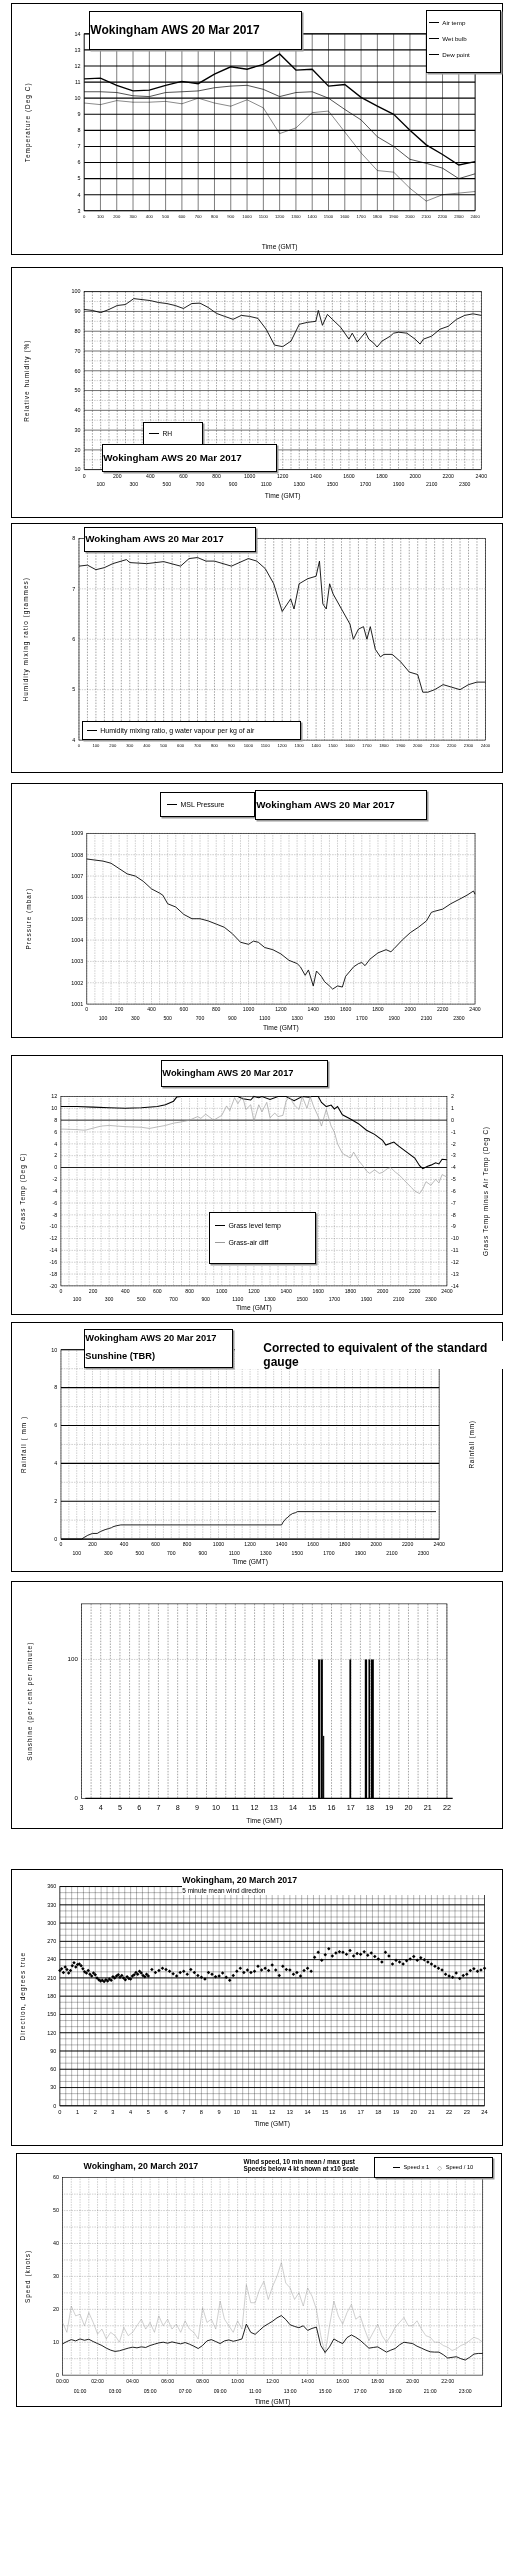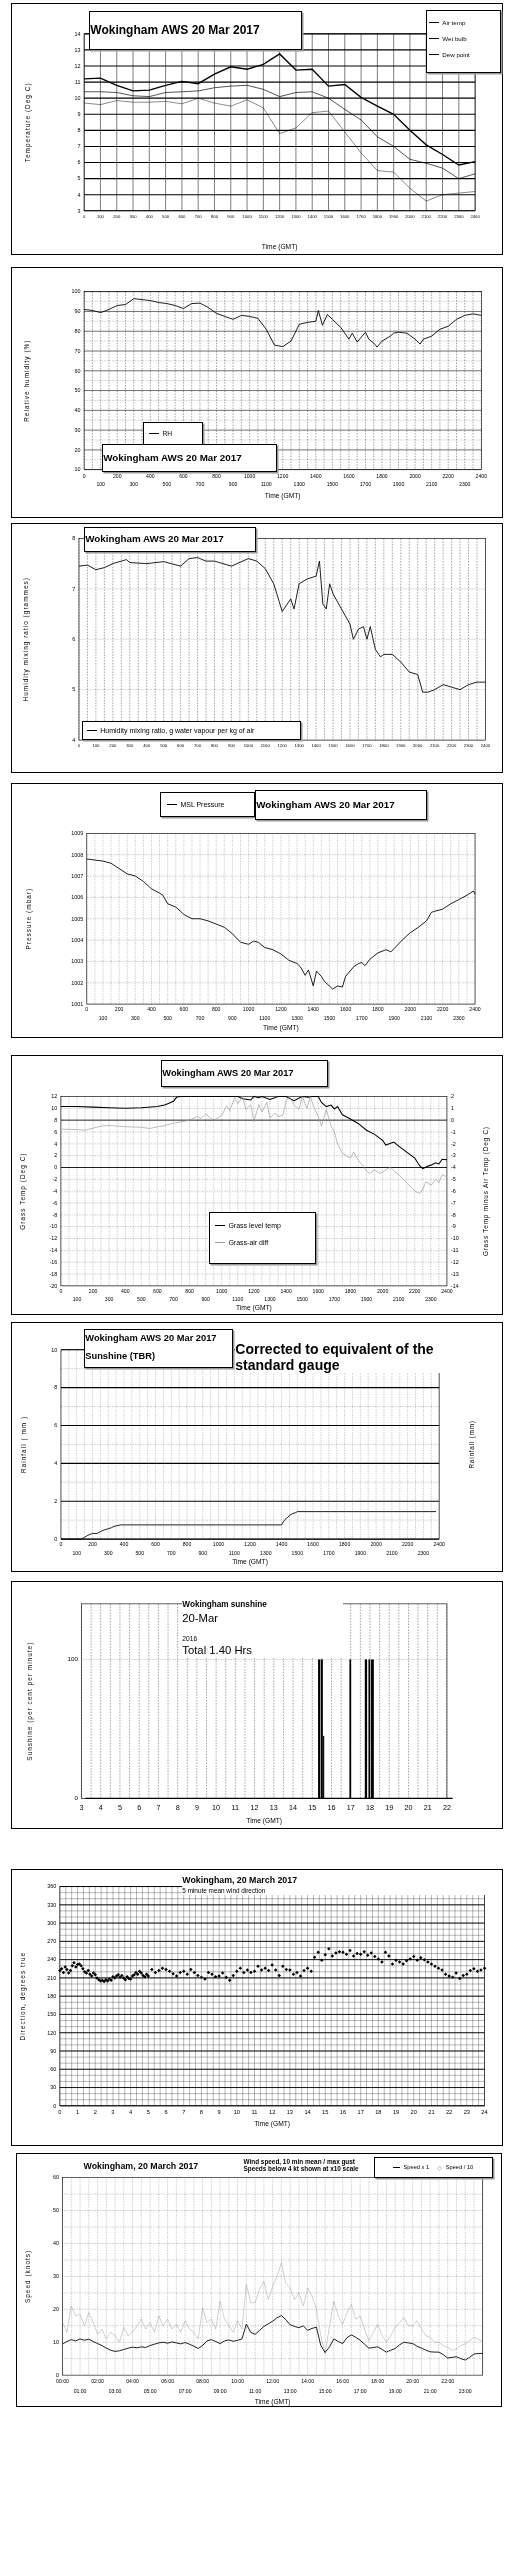--- a/index.html
+++ b/index.html
@@ -699,21 +699,21 @@
       <text x="830" y="434" font-size="10" text-anchor="middle">2400</text>
       <text x="462.5" y="468" font-size="13" text-anchor="middle">Time (GMT)</text>
       <text x="0" y="0" font-size="12.5" text-anchor="middle" letter-spacing="2" transform="translate(28,236) rotate(-90)">Rainfall ( mm )</text>
       <text x="0" y="0" font-size="12.5" text-anchor="middle" letter-spacing="1.5" transform="translate(898,236) rotate(-90)">Rainfall (mm)</text>
       <polyline points="95.0,420.0 134.8,420.0 140.9,416.3 147.1,412.6 156.3,409.0 165.4,409.0 171.6,405.3 180.8,401.6 186.9,399.8 193.0,397.9 196.1,396.1 202.2,394.2 211.4,392.4 523.8,392.4 526.8,386.9 529.9,383.2 532.9,379.5 536.0,377.7 539.1,374.0 542.1,372.2 545.2,370.3 551.3,368.5 554.4,366.6 823.9,366.6" class="w2"></polyline>
     </svg>
   <div class="fbox ttl" style="left:72px;top:6.2px;width:147px;height:37px;font-size:9.3px;line-height:17.5px;">
     <div>Wokingham AWS 20 Mar 2017</div>
     <div>Sunshine (TBR)</div>
   </div>
-  <div class="plain ttl" style="left:223px;top:17.5px;width:247px;font-size:14px;"><span>Corrected to equivalent of the standard gauge</span></div>
+  <div class="plain ttl" style="left:223px;top:17.5px;width:247px;font-size:12px;padding-left:28px;"><span>Corrected to equivalent of the standard gauge</span></div>
 </section>
 
 <section class="panel" style="left:11.3px;top:1581px;width:490px;height:246px;">
   <svg width="490" height="246" viewBox="0 0 952 477">
       <line x1="135" y1="42" x2="135" y2="420" class="gh"></line>
       <line x1="153.68421052631578" y1="42" x2="153.68421052631578" y2="420" class="gh"></line>
       <line x1="172.36842105263156" y1="42" x2="172.36842105263156" y2="420" class="gh"></line>
       <line x1="191.05263157894737" y1="42" x2="191.05263157894737" y2="420" class="gh"></line>
       <line x1="209.73684210526315" y1="42" x2="209.73684210526315" y2="420" class="gh"></line>
       <line x1="228.42105263157896" y1="42" x2="228.42105263157896" y2="420" class="gh"></line>
@@ -778,26 +778,20 @@
       <text x="0" y="0" font-size="12.5" text-anchor="middle" letter-spacing="2" transform="translate(38,231) rotate(-90)">Sunshine (per cent per minute)</text>
       <rect x="594.6315789473684" y="150" width="4.484210526315678" height="270" fill="#000"></rect>
       <rect x="600.2368421052631" y="150" width="3.7368421052632357" height="270" fill="#000"></rect>
       <rect x="604.3473684210527" y="298.5" width="2.242105263157896" height="121.5" fill="#000"></rect>
       <rect x="655.5421052631579" y="150" width="3.3631578947369007" height="270" fill="#000"></rect>
       <rect x="685.4368421052632" y="150" width="4.4842105263159056" height="270" fill="#000"></rect>
       <rect x="692.5368421052632" y="150" width="2.989473684210452" height="270" fill="#000"></rect>
       <rect x="697.021052631579" y="150" width="5.978947368421018" height="270" fill="#000"></rect>
       <line x1="142.47368421052633" y1="420" x2="856.2105263157895" y2="420" class="gb"></line>
     </svg>
-  <div class="plain ttl" style="left:170px;top:15.5px;width:161px;padding:2.1px 0;">
-    <div style="font-size:8.2px;font-weight:bold;">Wokingham sunshine</div>
-    <div style="font-size:11.3px;font-weight:normal;margin-top:3.1px;">20-Mar</div>
-    <div style="font-size:6.7px;font-weight:normal;margin-top:11.3px;">2016</div>
-    <div style="font-size:11.3px;font-weight:normal;margin-top:2.1px;">Total 1.40 Hrs</div>
-  </div>
 </section>
 
 <section class="panel" style="left:11.3px;top:1869px;width:490px;height:275px;">
   <svg width="490" height="275" viewBox="0 0 952 534">
       <line x1="93" y1="32" x2="93" y2="458" class="gs05"></line>
       <line x1="104.4583321875" y1="32" x2="104.4583321875" y2="458" class="gs05"></line>
       <line x1="115.916664375" y1="32" x2="115.916664375" y2="458" class="gs05"></line>
       <line x1="127.3749965625" y1="32" x2="127.3749965625" y2="458" class="gs05"></line>
       <line x1="138.83332875" y1="32" x2="138.83332875" y2="458" class="gs05"></line>
       <line x1="150.2916609375" y1="32" x2="150.2916609375" y2="458" class="gs05"></line>

